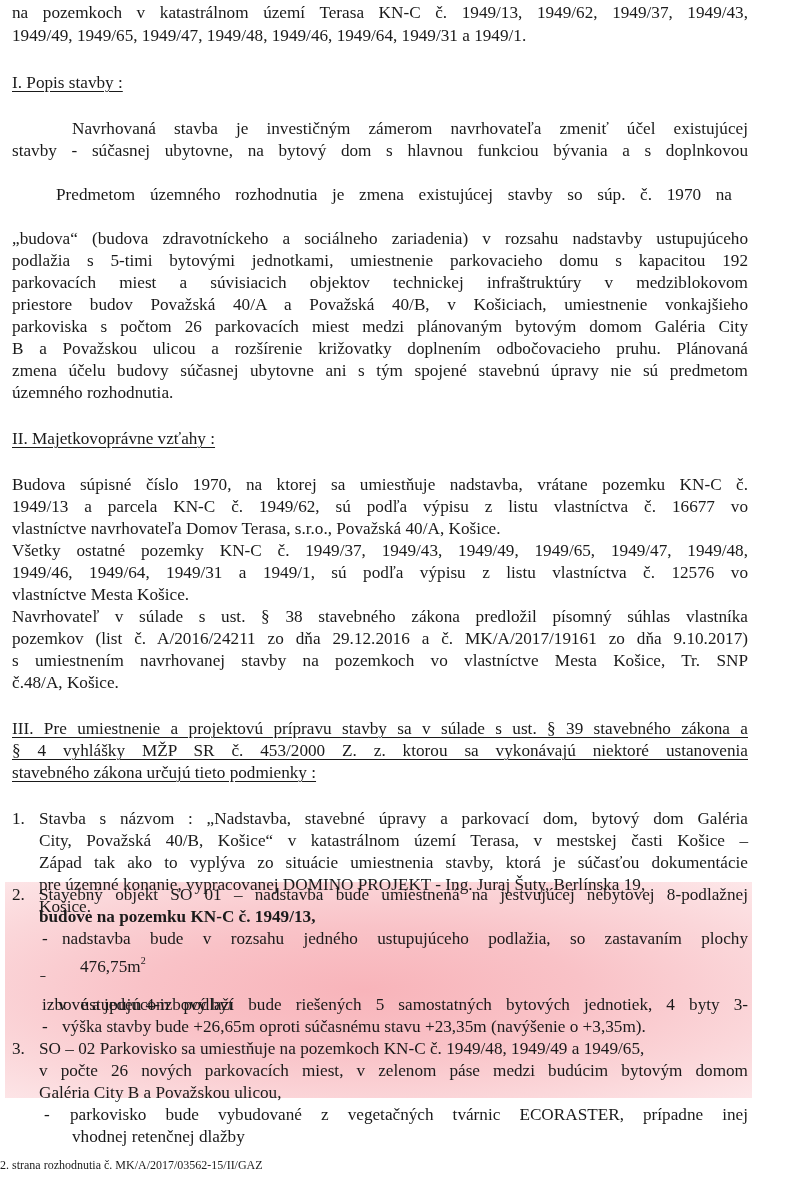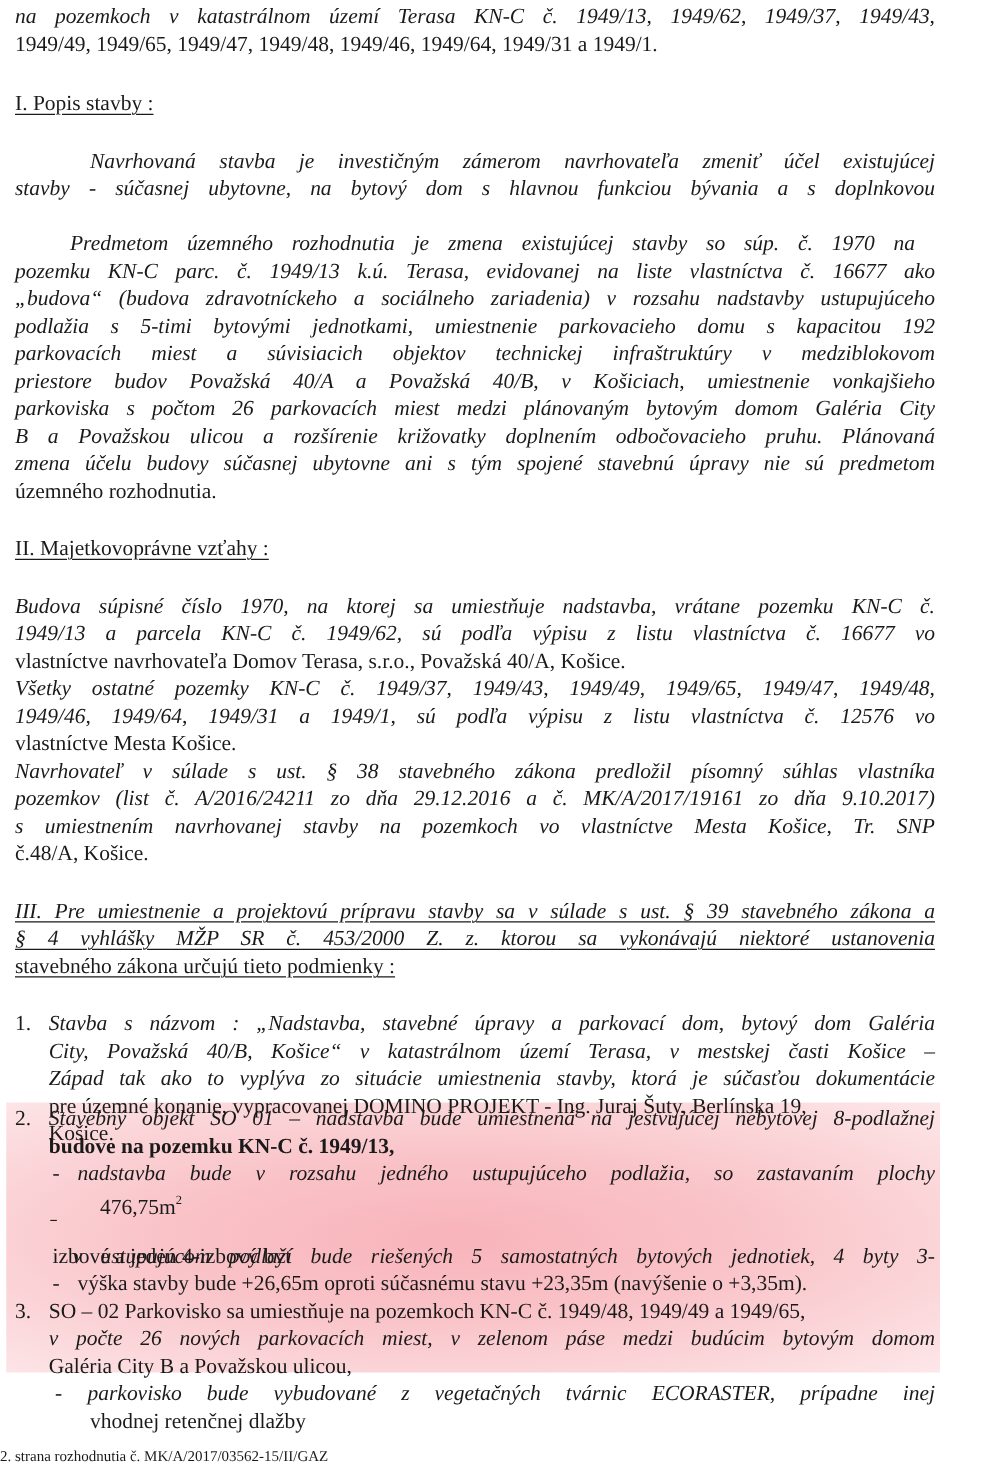--- a/index.html
+++ b/index.html
@@ -6,21 +6,21 @@
   body {
     width: 786px; height: 1181px; position: relative; overflow: hidden;
     font-family: "Liberation Serif", "DejaVu Serif", serif;
     color: #1a1a1a;
   }
   .page { position: absolute; left: 0; top: 0; width: 786px; height: 1181px; }
   .line {
     position: absolute; left: 12px; width: 736px;
     font-size: 17.2px; line-height: 22px; white-space: nowrap;
   }
-  .just { text-align: justify; text-align-last: justify; white-space: normal; font-style: italic; }
+  .just { text-align: justify; text-align-last: justify; white-space: normal; }
   .u { text-decoration: underline; text-underline-offset: 3px; text-decoration-thickness: 1px; }
   .highlight {
     position: absolute; left: 5px; top: 882px; width: 747px; height: 216px;
     background: radial-gradient(ellipse at 48% 50%, #f8b4ba 0%, #f9c2c7 40%, #fbd7da 75%, #fde7e9 100%);
   }
   .sup { font-size: 10px; vertical-align: 8px; }
   .footer {
     position: absolute; left: 0; width: 776px; top: 1156px; text-align: left;
     font-size: 12px; line-height: 18px;
   }
@@ -36,21 +36,20 @@
   <div class="line" style="top:25px;">1949/49, 1949/65, 1949/47, 1949/48, 1949/46, 1949/64, 1949/31 a 1949/1.</div>
 
   <div class="line" style="top:72px;">
     <span class="u">I. Popis stavby :</span>
   </div>
 
   <div class="line just" style="top:118px; left:72px; width:676px;">Navrhovaná stavba je investičným zámerom navrhovateľa zmeniť účel existujúcej</div>
   <div class="line just" style="top:140px;">stavby - súčasnej ubytovne, na bytový dom s hlavnou funkciou bývania a s doplnkovou</div>
 
   <div class="line just" style="top:184px; left:56px; width:676px;">Predmetom územného rozhodnutia je zmena existujúcej stavby so súp. č. 1970 na</div>
-  <div class="line just" style="top:206px;">pozemku KN-C parc. č. 1949/13 k.ú. Terasa, evidovanej na liste vlastníctva  č. 16677 ako</div>
   <div class="line just" style="top:228px;">„budova“ (budova zdravotníckeho a sociálneho zariadenia) v rozsahu nadstavby ustupujúceho</div>
   <div class="line just" style="top:250px;">podlažia s 5-timi bytovými jednotkami, umiestnenie parkovacieho domu s kapacitou 192</div>
   <div class="line just" style="top:272px;">parkovacích miest a súvisiacich objektov technickej infraštruktúry v medziblokovom</div>
   <div class="line just" style="top:294px;">priestore budov Považská 40/A a Považská 40/B, v Košiciach, umiestnenie vonkajšieho</div>
   <div class="line just" style="top:316px;">parkoviska s počtom 26 parkovacích miest medzi plánovaným bytovým domom Galéria City</div>
   <div class="line just" style="top:338px;">B a Považskou ulicou a rozšírenie križovatky doplnením odbočovacieho pruhu. Plánovaná</div>
   <div class="line just" style="top:360px;">zmena účelu budovy súčasnej ubytovne ani  s tým spojené stavebnú úpravy nie sú predmetom</div>
   <div class="line" style="top:382px;">územného rozhodnutia.</div>
 
   <div class="line" style="top:428px;">

